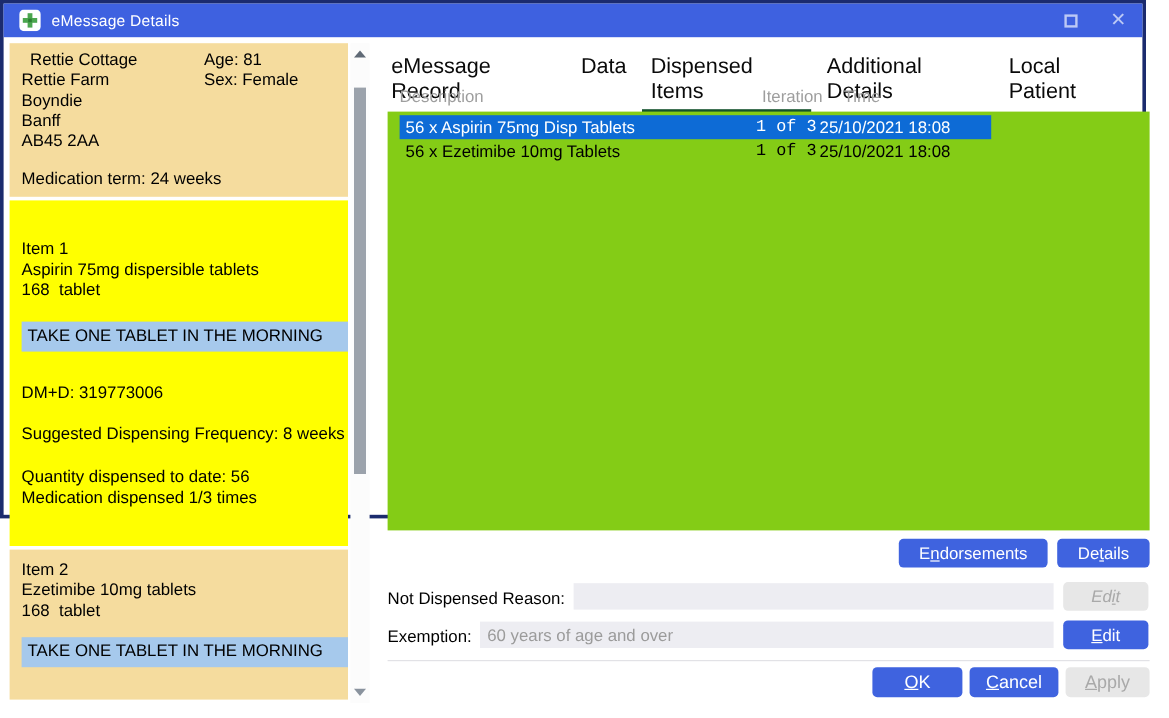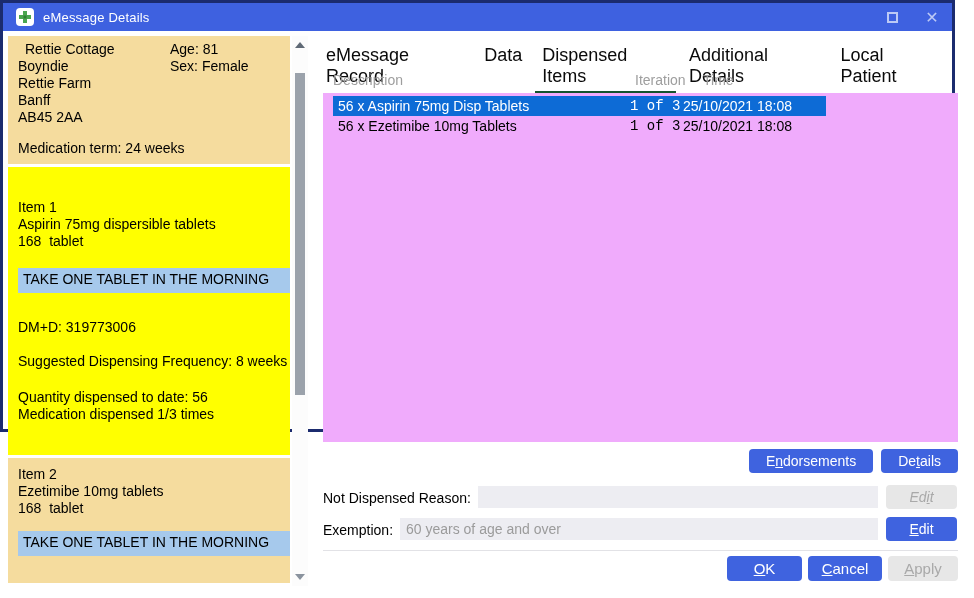--- a/index.html
+++ b/index.html
@@ -57,21 +57,21 @@
   .tabs { position: absolute; left: 316px; top: 39px; display: flex; font-size: 18px; }
   .tab { padding: 3px 7px 4px 7px; margin-right: 6px; cursor: default; color: #0a0a0a; }
   .tab.active { border-bottom: 6px solid #14532d; }
 
   
   .list-header { position: absolute; top: 69px; font-size: 14px; color: #9E9E9E; }
   .col-desc { left: 330px; } .col-iter { left: 632px; } .col-time { left: 700px; }
 
   
   .table { position: absolute; left: 320px; top: 90px; width: 635px; height: 349px;
-    background: #f0abfc; padding-top: 3px; }
+    background: #84cc16; padding-top: 3px; }
   .row { position: relative; height: 20px; margin-left: 10px; width: 493px;
     font-size: 14px; line-height: 20px; cursor: default; }
   .row.selected { background: #0D6BD6; color: #fff; }
   .cell-desc { position: absolute; left: 5px; white-space: nowrap; }
   .cell-iter { position: absolute; left: 297px; font-family: Liberation Mono, monospace; }
   .cell-time { position: absolute; left: 350px; }
 
   
   .btn { background: #3F63DF; color: #fff; border: none; border-radius: 4px;
     font-size: 14px; height: 24px; display: inline-flex; align-items: center;
@@ -121,22 +121,22 @@
       </div>
       <div class="win-btn">
         <span>✕</span>
       </div>
     </div>
   </div>
 
   <div class="sec sec-patient">
     <div class="addr">
       <div class="addr-line first">Rettie Cottage</div>
+      <div class="addr-line">Rettie Farm</div>
       <div class="addr-line">Boyndie</div>
-      <div class="addr-line">Rettie Farm</div>
       <div class="addr-line">Banff</div>
       <div class="addr-line">AB45 2AA</div>
     </div>
     <div class="age-col">
       <div>Age: 81</div>
       <div>Sex: Female</div>
     </div>
     <div class="med-term">Medication term: 24 weeks</div>
   </div>
 

